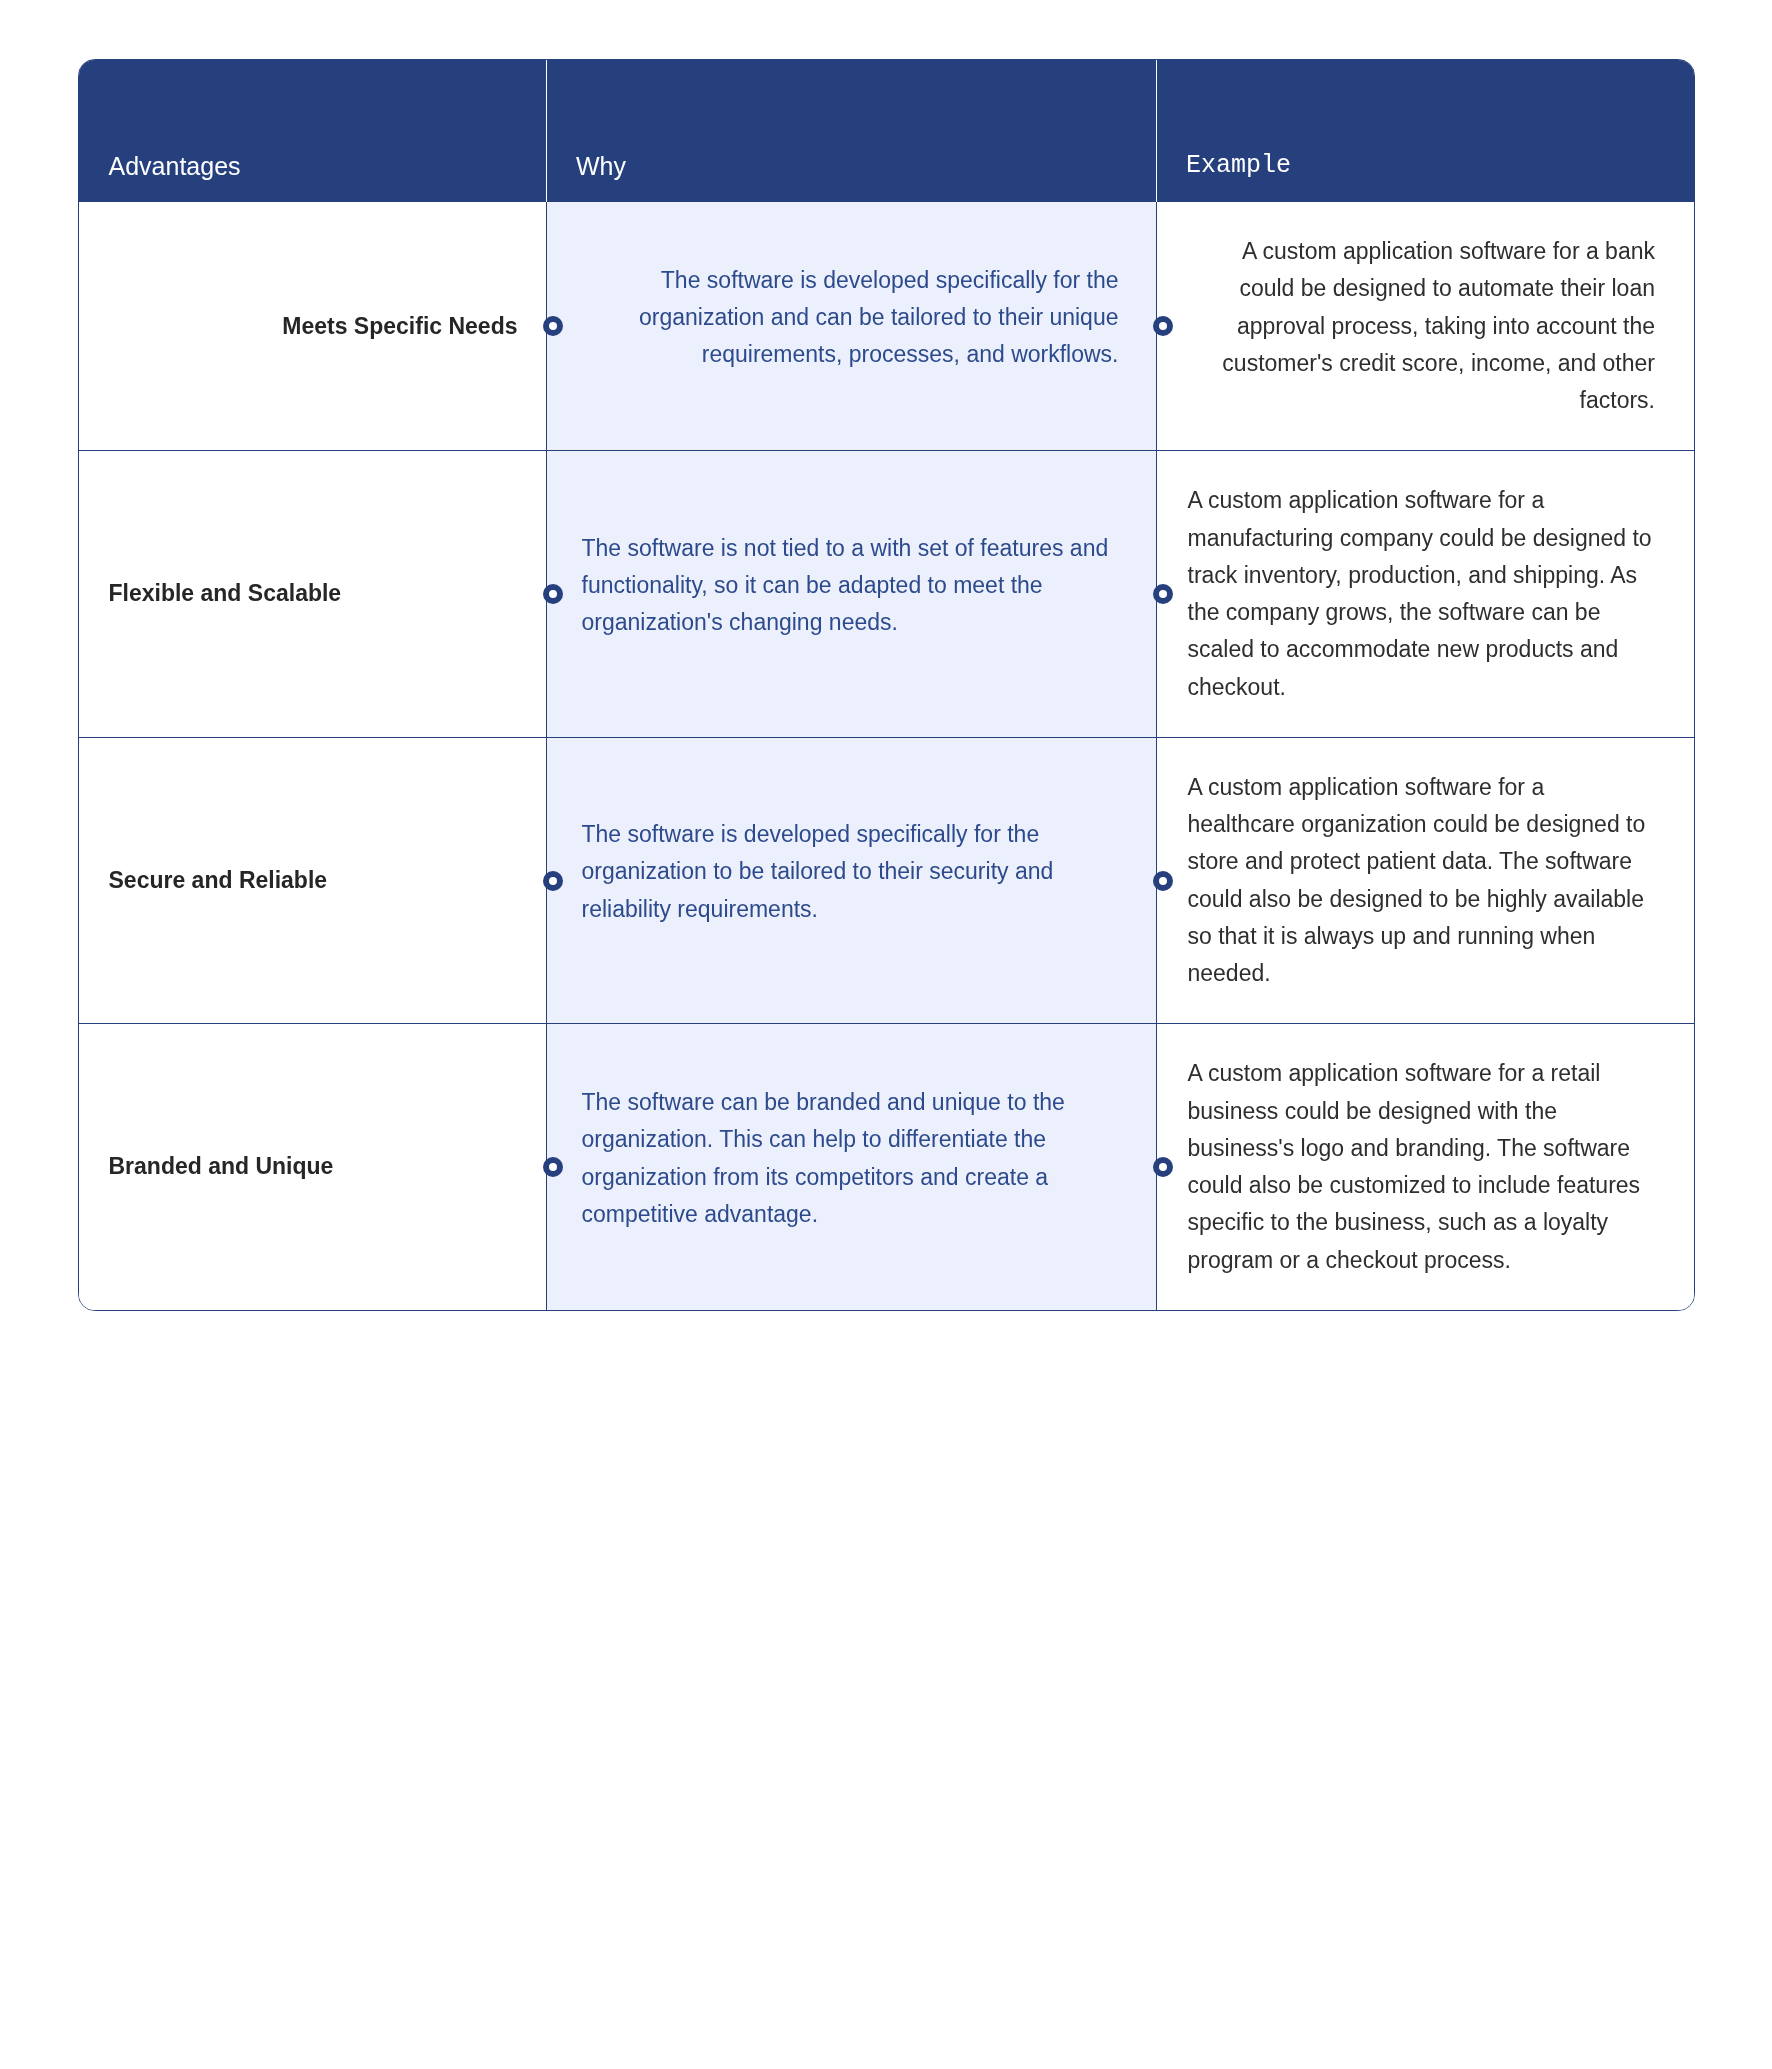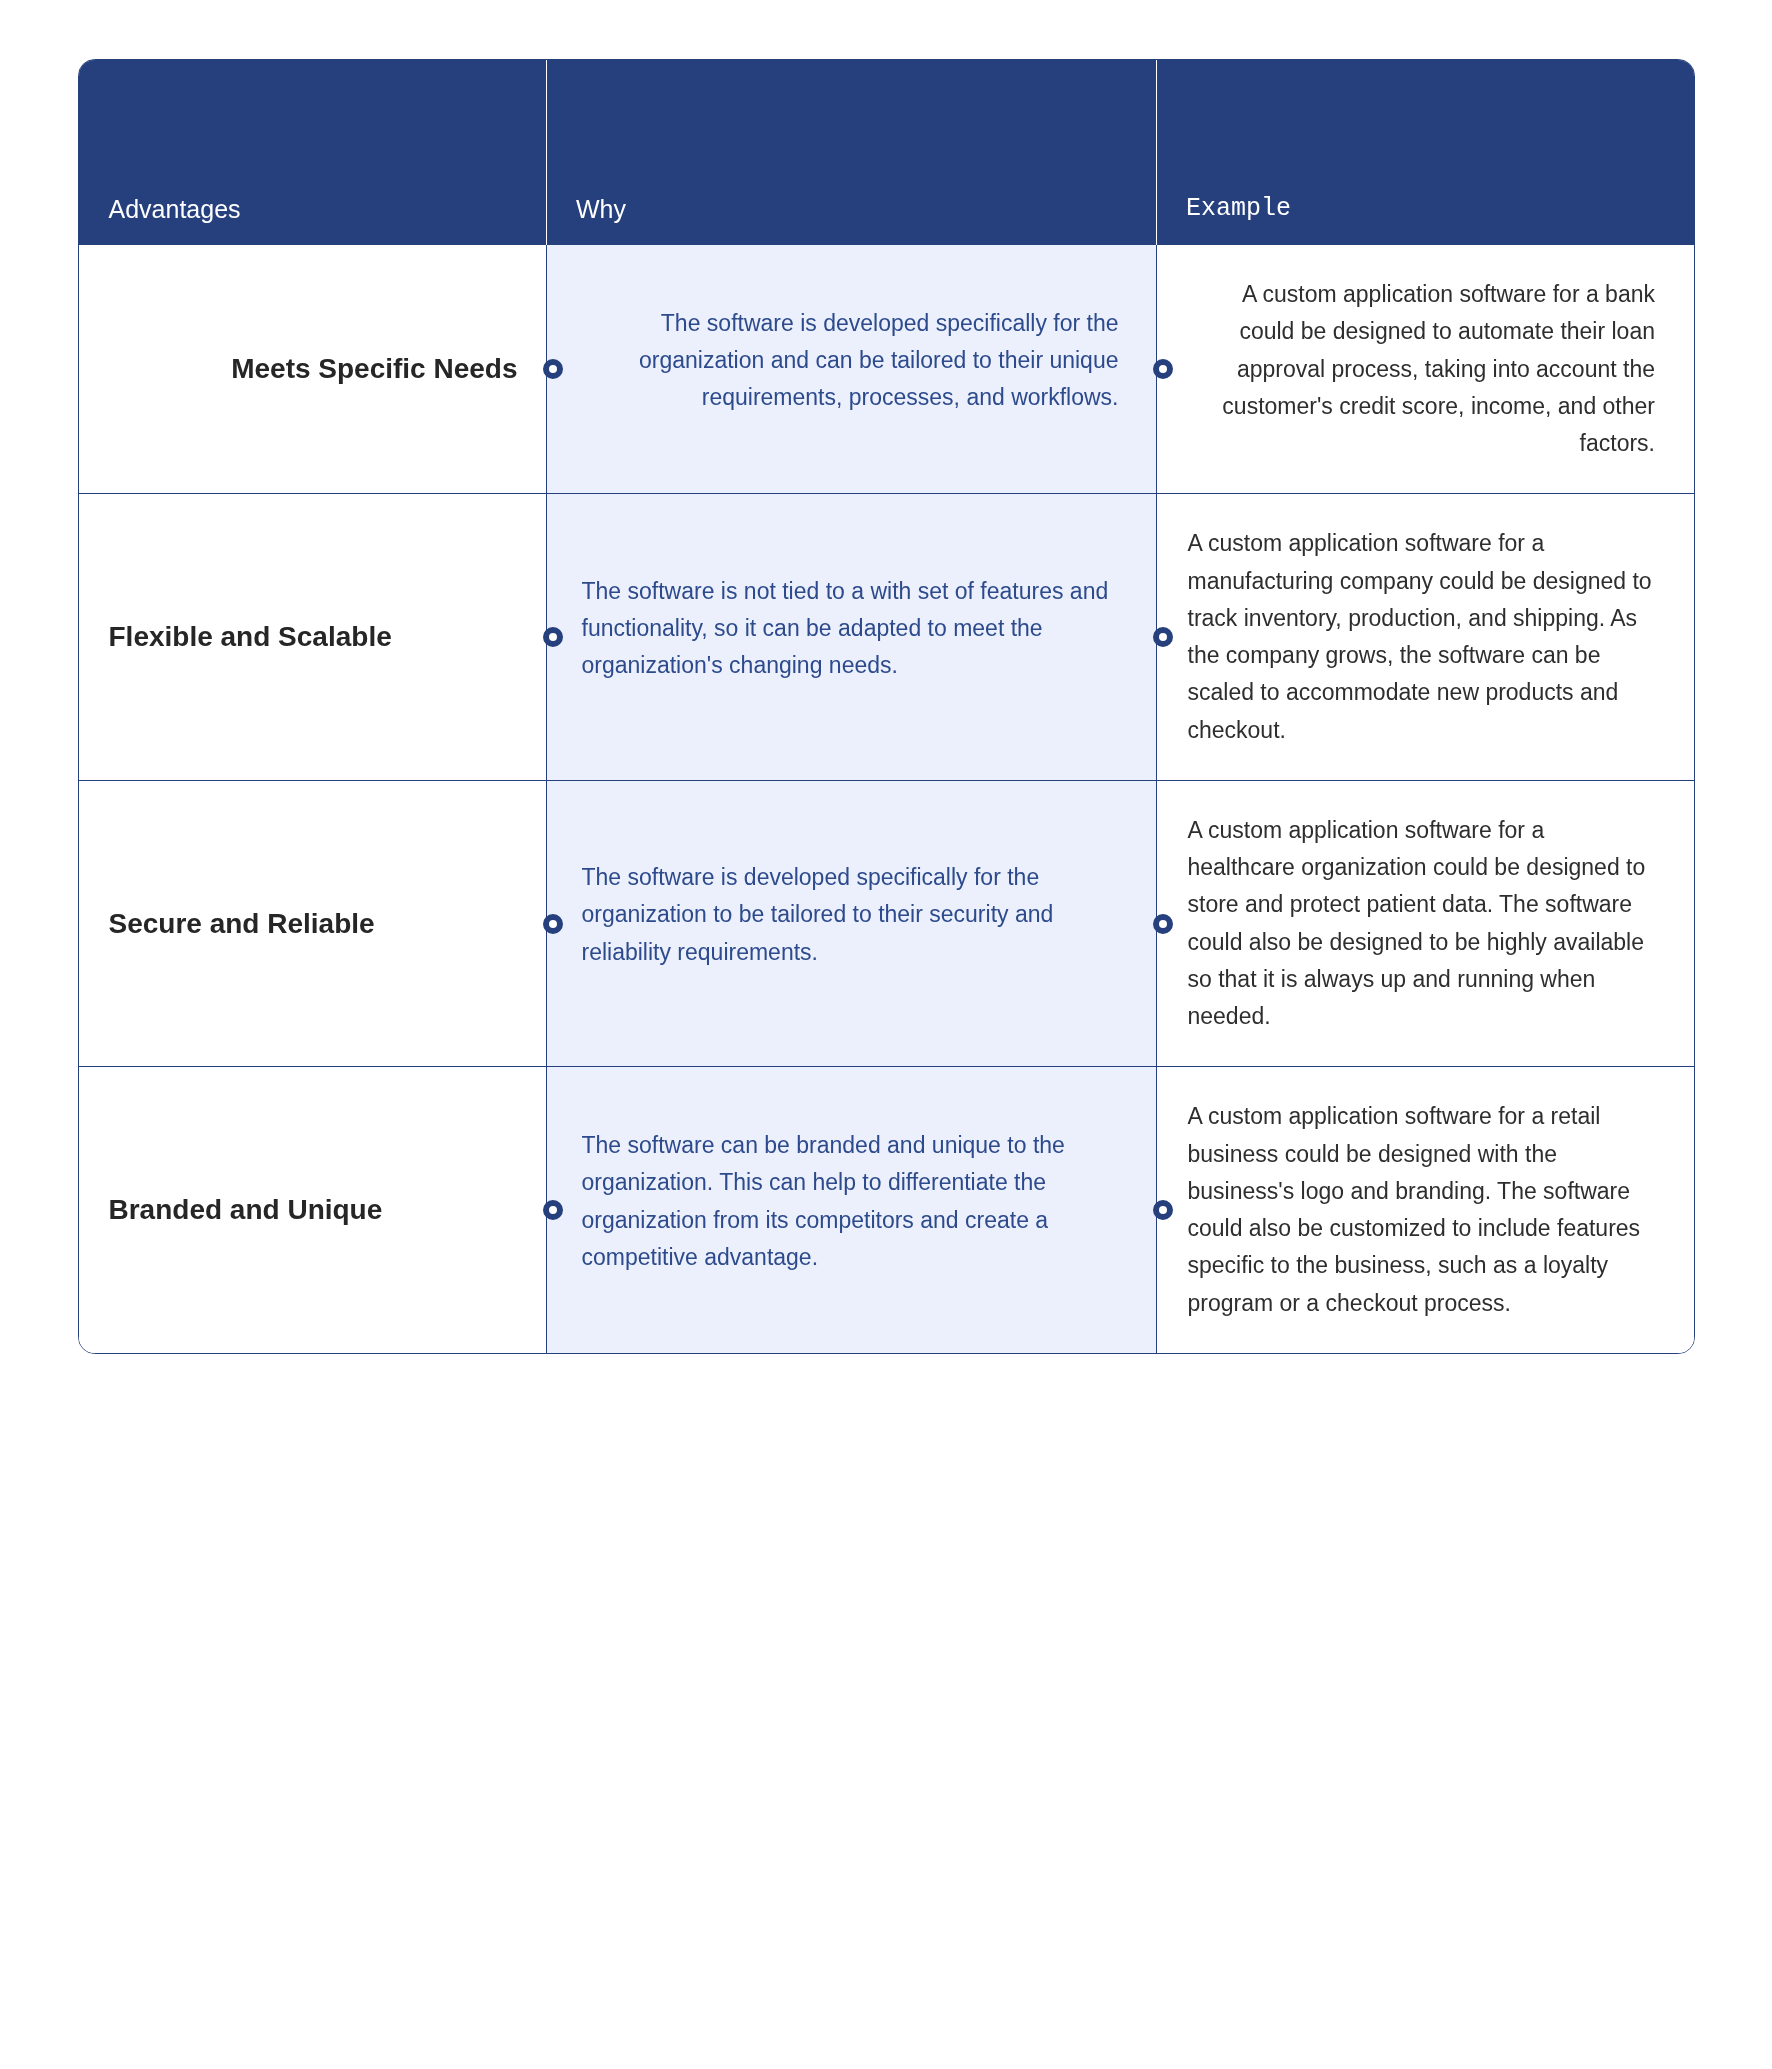--- a/index.html
+++ b/index.html
@@ -49,42 +49,42 @@
 
   
   thead th {
     background: #25407D;
     color: #ffffff;
     text-align: left;
     font-weight: 400;
     font-size: 25px;
     line-height: 1.3;
     padding: 0 0 20px 29.5px;
-    height: 185px;
+    height: 142px;
     vertical-align: bottom;
     box-sizing: border-box;
     border-right: 1.8px solid #ffffff;
     margin-top: 6px;
   }
   thead th:last-child { border-right: none; font-family: Liberation Mono, monospace; }
 
   
   tbody td {
     vertical-align: middle;
     box-sizing: border-box;
     border-top: 1.8px solid #25407D;
     position: relative;
   }
   tbody tr:first-child td { border-top: none; text-align: right; }
 
   td.cell-adv {
     background: #ffffff;
     color: #262626;
     font-weight: bold;
-    font-size: 28px;
+    font-size: 23px;
     line-height: 1.35;
     padding: 31px 28px 31px 29.5px;
     border-right: 1.8px solid #25407D;
   }
 
   td.cell-why {
     background: #ECF0FC;
     color: #2C4A8C;
     font-size: 23px;
     line-height: 1.62;

